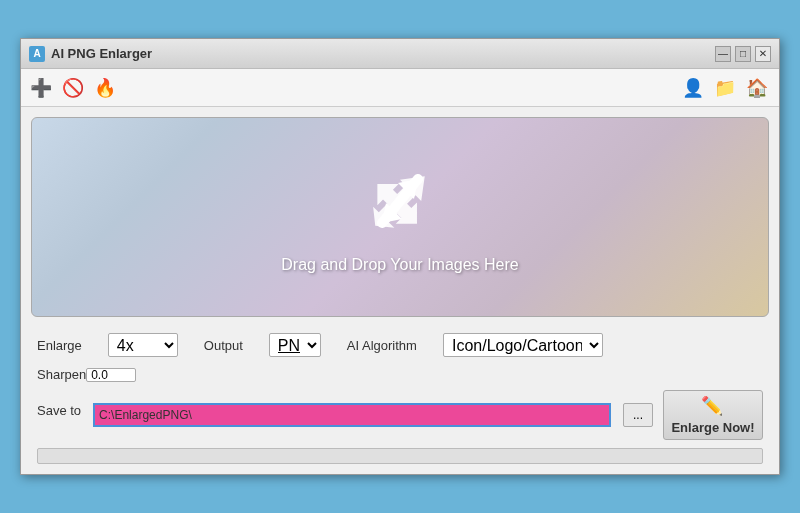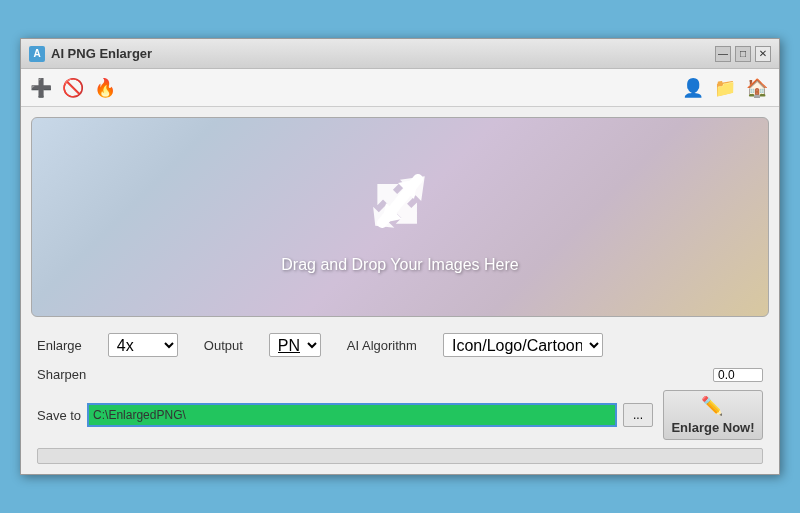--- a/index.html
+++ b/index.html
@@ -178,40 +178,38 @@
 
     .algorithm-select {
       width: 160px;
     }
 
     
     .sharpen-row {
       display: flex;
       align-items: center;
       padding: 4px 16px;
-      gap: 10px;
-      justify-content: space-between;
     }
 
     .sharpen-input {
       width: 50px;
       height: 14px;
       border: 1px solid #aaa;
       font-size: 12px;
       padding: 0 4px;
       border-radius: 2px;
     }
 
     .save-input {
       flex: 1;
       height: 24px;
       border: 2px solid #4a90d9;
       font-size: 12px;
       padding: 0 4px;
-      background: #22c55e;
+      background: #ec4899;
       color: #333;
       outline: none;
     }
 
     .browse-btn {
       width: 30px;
       height: 24px;
       background: #e8e8e8;
       border: 1px solid #aaa;
       cursor: pointer;
@@ -330,21 +328,21 @@
       <option>Anime</option>
     </select>
   </div>
 
   <div class="sharpen-row">
     <span class="control-label">Sharpen</span>
     <input type="text" class="sharpen-input" value="0.0" style="">
   </div>
 
   <div style="display:flex; align-items:center; padding: 4px 16px; gap:10px;">
-    <div style="display:flex; align-items:center; gap:6px; flex:1;">
+    <div style="display:flex; gap:12px; flex:1;">
       <span class="control-label">Save to</span>
       <input type="text" class="save-input" value="C:\EnlargedPNG\" style="">
       <button class="browse-btn">...</button>
     </div>
     <button class="enlarge-now-btn">
       <span class="enlarge-icon">✏️</span>
       <span>Enlarge Now!</span>
     </button>
   </div>
 

